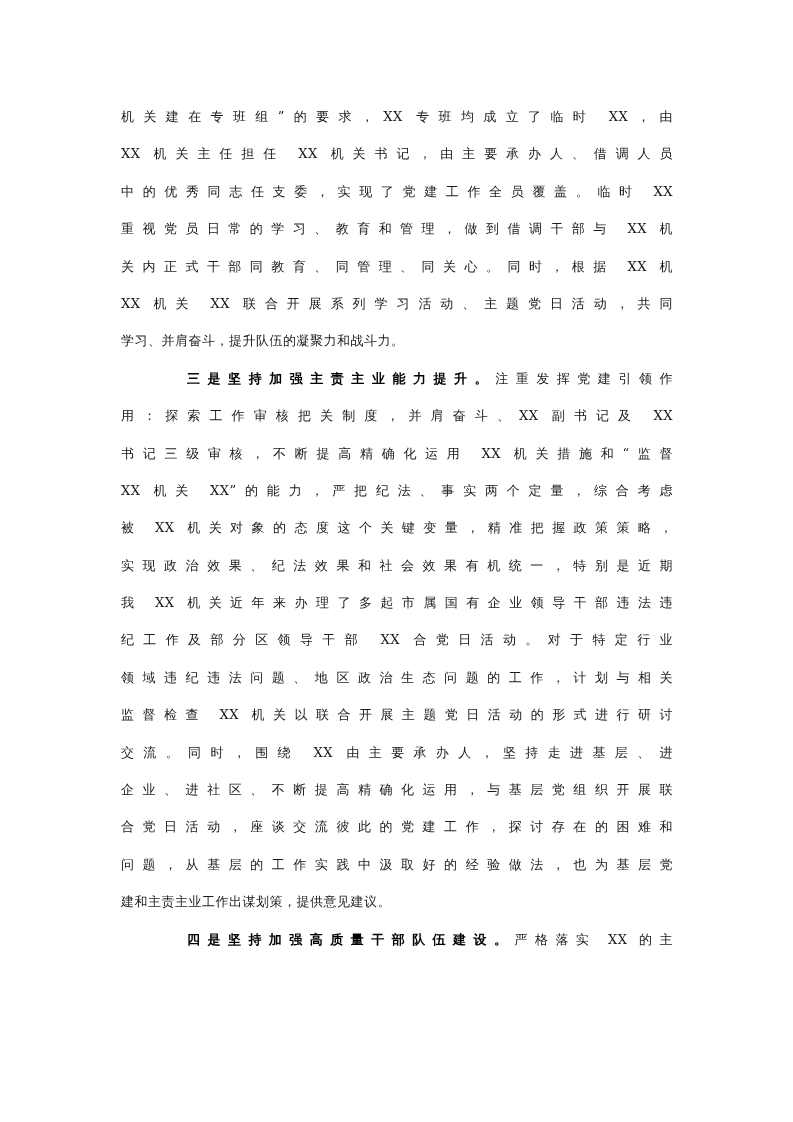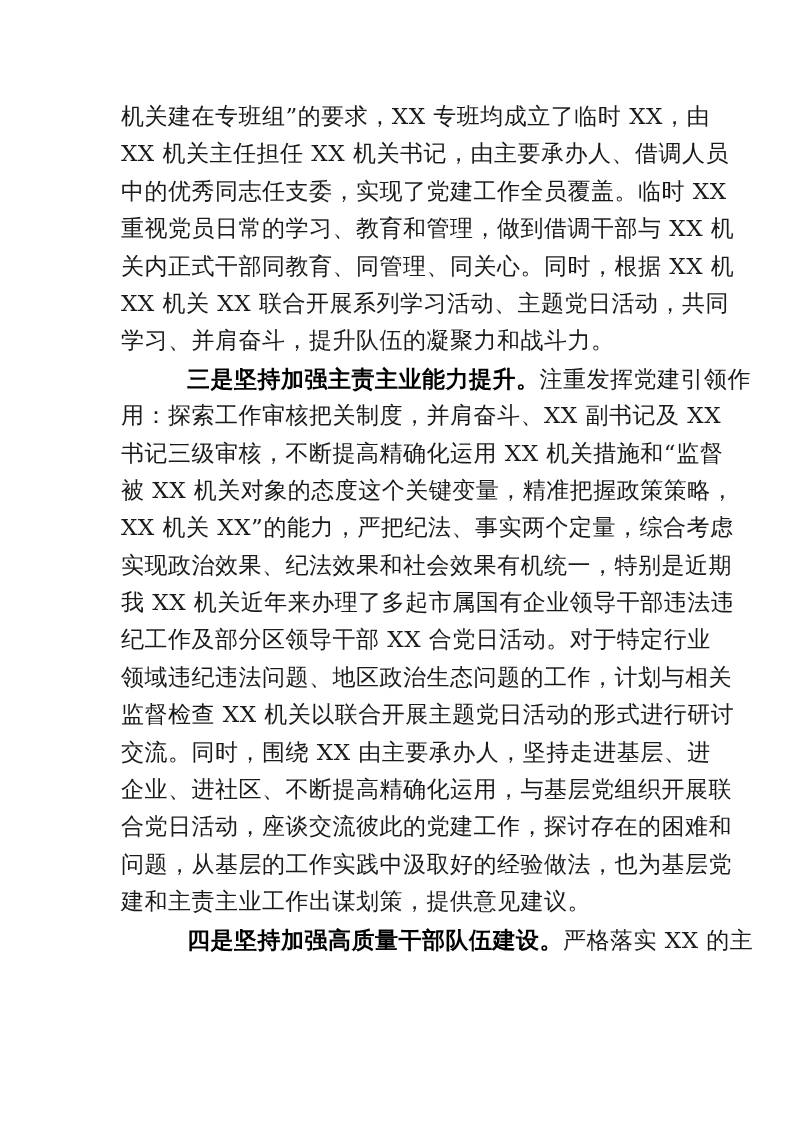--- a/index.html
+++ b/index.html
@@ -17,21 +17,21 @@
     }
     .page {
       position: absolute;
       left: 121px;
       top: 98px;
       width: 552px;
     }
     .line {
       height: 37.4px;
       line-height: 37.4px;
-      font-size: 23px;
+      font-size: 13px;
       white-space: nowrap;
       text-align: justify;
       text-align-last: justify;
       letter-spacing: 0.5px;
       font-weight: 300;
     }
     .line.last {
       text-align-last: left;
     }
     .line.indent {
@@ -57,22 +57,22 @@
     <div class="line">XX 机关 XX 联合开展系列学习活动、主题党日活动，共同</div>
     <div class="line last">学习、并肩奋斗，提升队伍的凝聚力和战斗力。</div>
   </div>
 
   <div>
     <div class="line indent">
       <span class="bold">三是坚持加强主责主业能力提升。</span><span>注重发挥党建引领作</span>
     </div>
     <div class="line">用：探索工作审核把关制度，并肩奋斗、XX 副书记及 XX</div>
     <div class="line">书记三级审核，不断提高精确化运用 XX 机关措施和“监督</div>
+    <div class="line">XX 机关 XX”的能力，严把纪法、事实两个定量，综合考虑</div>
     <div class="line">被 XX 机关对象的态度这个关键变量，精准把握政策策略，</div>
-    <div class="line">XX 机关 XX”的能力，严把纪法、事实两个定量，综合考虑</div>
     <div class="line">实现政治效果、纪法效果和社会效果有机统一，特别是近期</div>
     <div class="line">我 XX 机关近年来办理了多起市属国有企业领导干部违法违</div>
     <div class="line">纪工作及部分区领导干部 XX 合党日活动。对于特定行业</div>
     <div class="line">领域违纪违法问题、地区政治生态问题的工作，计划与相关</div>
     <div class="line">监督检查 XX 机关以联合开展主题党日活动的形式进行研讨</div>
     <div class="line">交流。同时，围绕 XX 由主要承办人，坚持走进基层、进</div>
     <div class="line">企业、进社区、不断提高精确化运用，与基层党组织开展联</div>
     <div class="line">合党日活动，座谈交流彼此的党建工作，探讨存在的困难和</div>
     <div class="line">问题，从基层的工作实践中汲取好的经验做法，也为基层党</div>
     <div class="line last">建和主责主业工作出谋划策，提供意见建议。</div>

